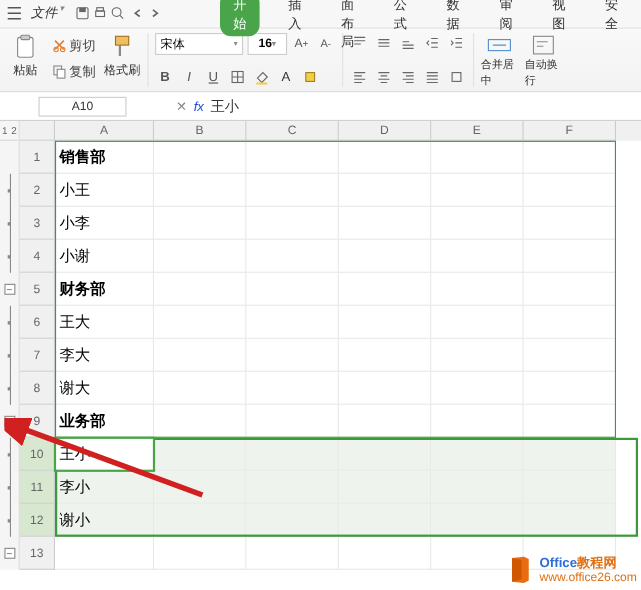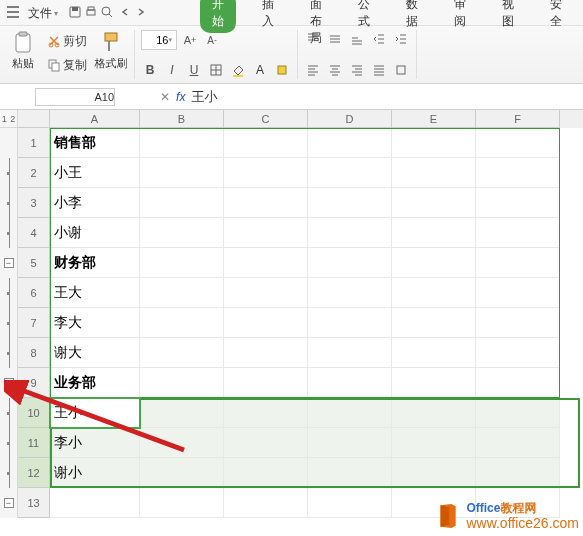--- a/index.html
+++ b/index.html
@@ -1,43 +1,43 @@
 <!DOCTYPE html>
 <html><head>
 <meta charset="utf-8">
 <style>
 * { margin: 0; padding: 0; box-sizing: border-box; font-family: "Microsoft YaHei", Arial, sans-serif; }
 body { background: #fff; width: 583px; height: 536px; overflow: hidden; position: relative; font-size: 12px; }
-.file-btn { display: flex; align-items: center; gap: 2px; height: 20px; padding: 0 6px; color: #333; cursor: pointer; }
+.file-btn { display: flex; align-items: flex-start; gap: 2px; height: 20px; padding: 0 6px; color: #333; cursor: pointer; font-style: italic; }
 .file-btn .drop { font-size: 8px; color: #888; }
 .tab { padding: 4px 10px; font-size: 12px; color: #333; cursor: pointer; }
 .tab.active { background: #4aa54a; color: #fff; border-radius: 10px; padding: 3px 12px; }
 
 
 .toprow { position: relative; height: 26px; background: #f7f7f7; border-bottom: 1px solid #e0e0e0; }
 .toprow .menubar-inner { position: absolute; left: 0; top: 0; height: 26px; display: flex; align-items: center; padding: 0 6px; gap: 2px; }
 .toprow .tabs-inner { position: absolute; left: 200px; top: 0; height: 26px; display: flex; align-items: center; gap: 16px; }
 
 
 .ribbon { height: 58px; background: linear-gradient(#f9f9f9,#f2f2f2); border-bottom: 1px solid #d0d0d0; display: flex; align-items: stretch; padding: 4px 6px; gap: 6px; }
 .ribbon-group { display: flex; flex-direction: column; justify-content: space-between; border-right: 1px solid #e0e0e0; padding-right: 6px; }
 .ribbon-group.last { border-right: none; }
 .rg-row { display: flex; align-items: center; gap: 4px; }
 .rg-ctrl { height: 22px; display: flex; align-items: center; gap: 2px; padding: 0 3px; cursor: pointer; color: #444; }
 .tiny-drop { font-size: 7px; color: #888; }
 .font-sel { width: 80px; height: 20px; border: 1px solid #ccc; background: #fff; font-size: 11px; padding: 0 4px; display: flex; align-items: center; justify-content: space-between; }
-.size-sel { width: 36px; height: 20px; border: 1px solid #ccc; background: #fff; font-size: 11px; padding: 0 4px; display: flex; align-items: center; justify-content: flex-end; }
+.size-sel { width: 36px; height: 20px; border: 1px solid #ccc; background: #fff; font-size: 11px; padding: 0 4px; display: flex; align-items: center; justify-content: center; font-weight: bold; }
 .paste-big { display: flex; flex-direction: column; align-items: center; width: 34px; cursor: pointer; }
 .paste-big .lbl { font-size: 11px; color: #333; }
 .sq { width: 18px; height: 18px; display: flex; align-items: center; justify-content: center; color: #555; cursor: pointer; }
 
 
 .formula-row { height: 26px; background: #fff; border-bottom: 1px solid #d0d0d0; display: flex; align-items: center; position: relative; }
 .name-box-wrap { width: 150px; display: flex; justify-content: center; }
-.name-box { width: 80px; height: 18px; border: 1px solid #ccc; background: #fff; font-size: 11px; text-align: right; line-height: 16px; color: #333; }
+.name-box { width: 80px; height: 18px; border: 1px solid #ccc; background: #fff; font-size: 11px; text-align: center; line-height: 16px; color: #333; }
 .fx-area { display: flex; align-items: center; gap: 6px; margin-left: 10px; }
 .fx-icon { color: #888; cursor: pointer; }
 .fx-lbl { font-style: italic; color: #1d4ed8; }
 .fx-input { border: none; outline: none; font-size: 13px; color: #333; width: 300px; }
 
 
 .grid-wrap { position: relative; display: flex; }
 .outline-col { width: 18px; background: #f5f5f5; border-right: 1px solid #d8d8d8; }
 .level-row { height: 18px; display: flex; align-items: center; justify-content: center; font-size: 9px; color: #666; border-bottom: 1px solid #d8d8d8; }
 .level-nums { display: flex; }
@@ -66,21 +66,21 @@
 
 
 .arrow-wrap { position: absolute; pointer-events: none; z-index: 50; }
 
 
 .watermark { position: absolute; right: 4px; bottom: 4px; display: flex; align-items: center; gap: 6px; z-index: 60; }
 .wm-logo { width: 26px; height: 26px; }
 .wm-txt { display: flex; flex-direction: column; font-size: 12px; line-height: 1.2; }
 .wm-blue { color: #2e6dd6; font-weight: bold; }
 .wm-orange { color: #e07014; font-weight: bold; margin-top: 16px; }
-.wm-url { color: #e07014; font-size: 14px; }
+.wm-url { color: #e07014; font-size: 11px; }
 </style>
 </head>
 <body>
 
 <div class="toprow">
   <div class="menubar-inner">
     <span class="icon-btn"><svg width="14" height="14">
           <path d="M1 2h12M1 7h12M1 12h12" stroke="#555" stroke-width="1.5"></path>
         </svg></span>
     <span class="file-btn">
@@ -154,20 +154,24 @@
             <rect x="4" y="3" width="12" height="8" fill="#f0c060" stroke="#a07020"></rect>
             <path d="M8 11v10" stroke="#888" stroke-width="2"></path>
           </svg>
         <span class="lbl">格式刷</span>
       </div>
     </div>
   </div>
 
   <div class="ribbon-group">
     <div class="rg-row">
+      <div class="font-sel">
+          <span>宋体</span>
+          <span class="tiny-drop">▾</span>
+        </div>
       <div class="size-sel">
           <span>16</span>
           <span class="tiny-drop">▾</span>
         </div>
       <span class="sq" style="font-size:11px;">A<sup>+</sup></span>
       <span class="sq" style="font-size:10px;">A<sup>-</sup></span>
     </div>
     <div class="rg-row">
       <span class="sq" style="font-weight:bold;">B</span>
       <span class="sq" style="font-style:italic;">I</span>
@@ -245,20 +249,38 @@
           </svg>
         </span>
       <span class="sq">
           <svg width="14" height="14">
             <rect x="3" y="3" width="8" height="8" fill="none" stroke="#666"></rect>
           </svg>
         </span>
     </div>
   </div>
 
+  <div class="ribbon-group last">
+    <div style="display:flex;gap:6px;">
+      <div class="paste-big">
+        <svg width="24" height="22">
+            <rect x="2" y="6" width="20" height="10" fill="none" stroke="#5090d0"></rect>
+            <path d="M6 11h12" stroke="#5090d0"></path>
+          </svg>
+        <span class="lbl" style="font-size:10px;">合并居中</span>
+      </div>
+      <div class="paste-big">
+        <svg width="24" height="22">
+            <rect x="3" y="3" width="18" height="16" fill="none" stroke="#888"></rect>
+            <path d="M6 8h10M6 12h6" stroke="#888"></path>
+          </svg>
+        <span class="lbl" style="font-size:10px;">自动换行</span>
+      </div>
+    </div>
+  </div>
 </div>
 
 <div class="formula-row">
   <div class="name-box-wrap">
     <div class="name-box">A10</div>
   </div>
   <div class="fx-area">
     <span class="fx-icon">✕</span>
     <span class="fx-lbl">fx</span>
     <input class="fx-input" value="王小" style="">

